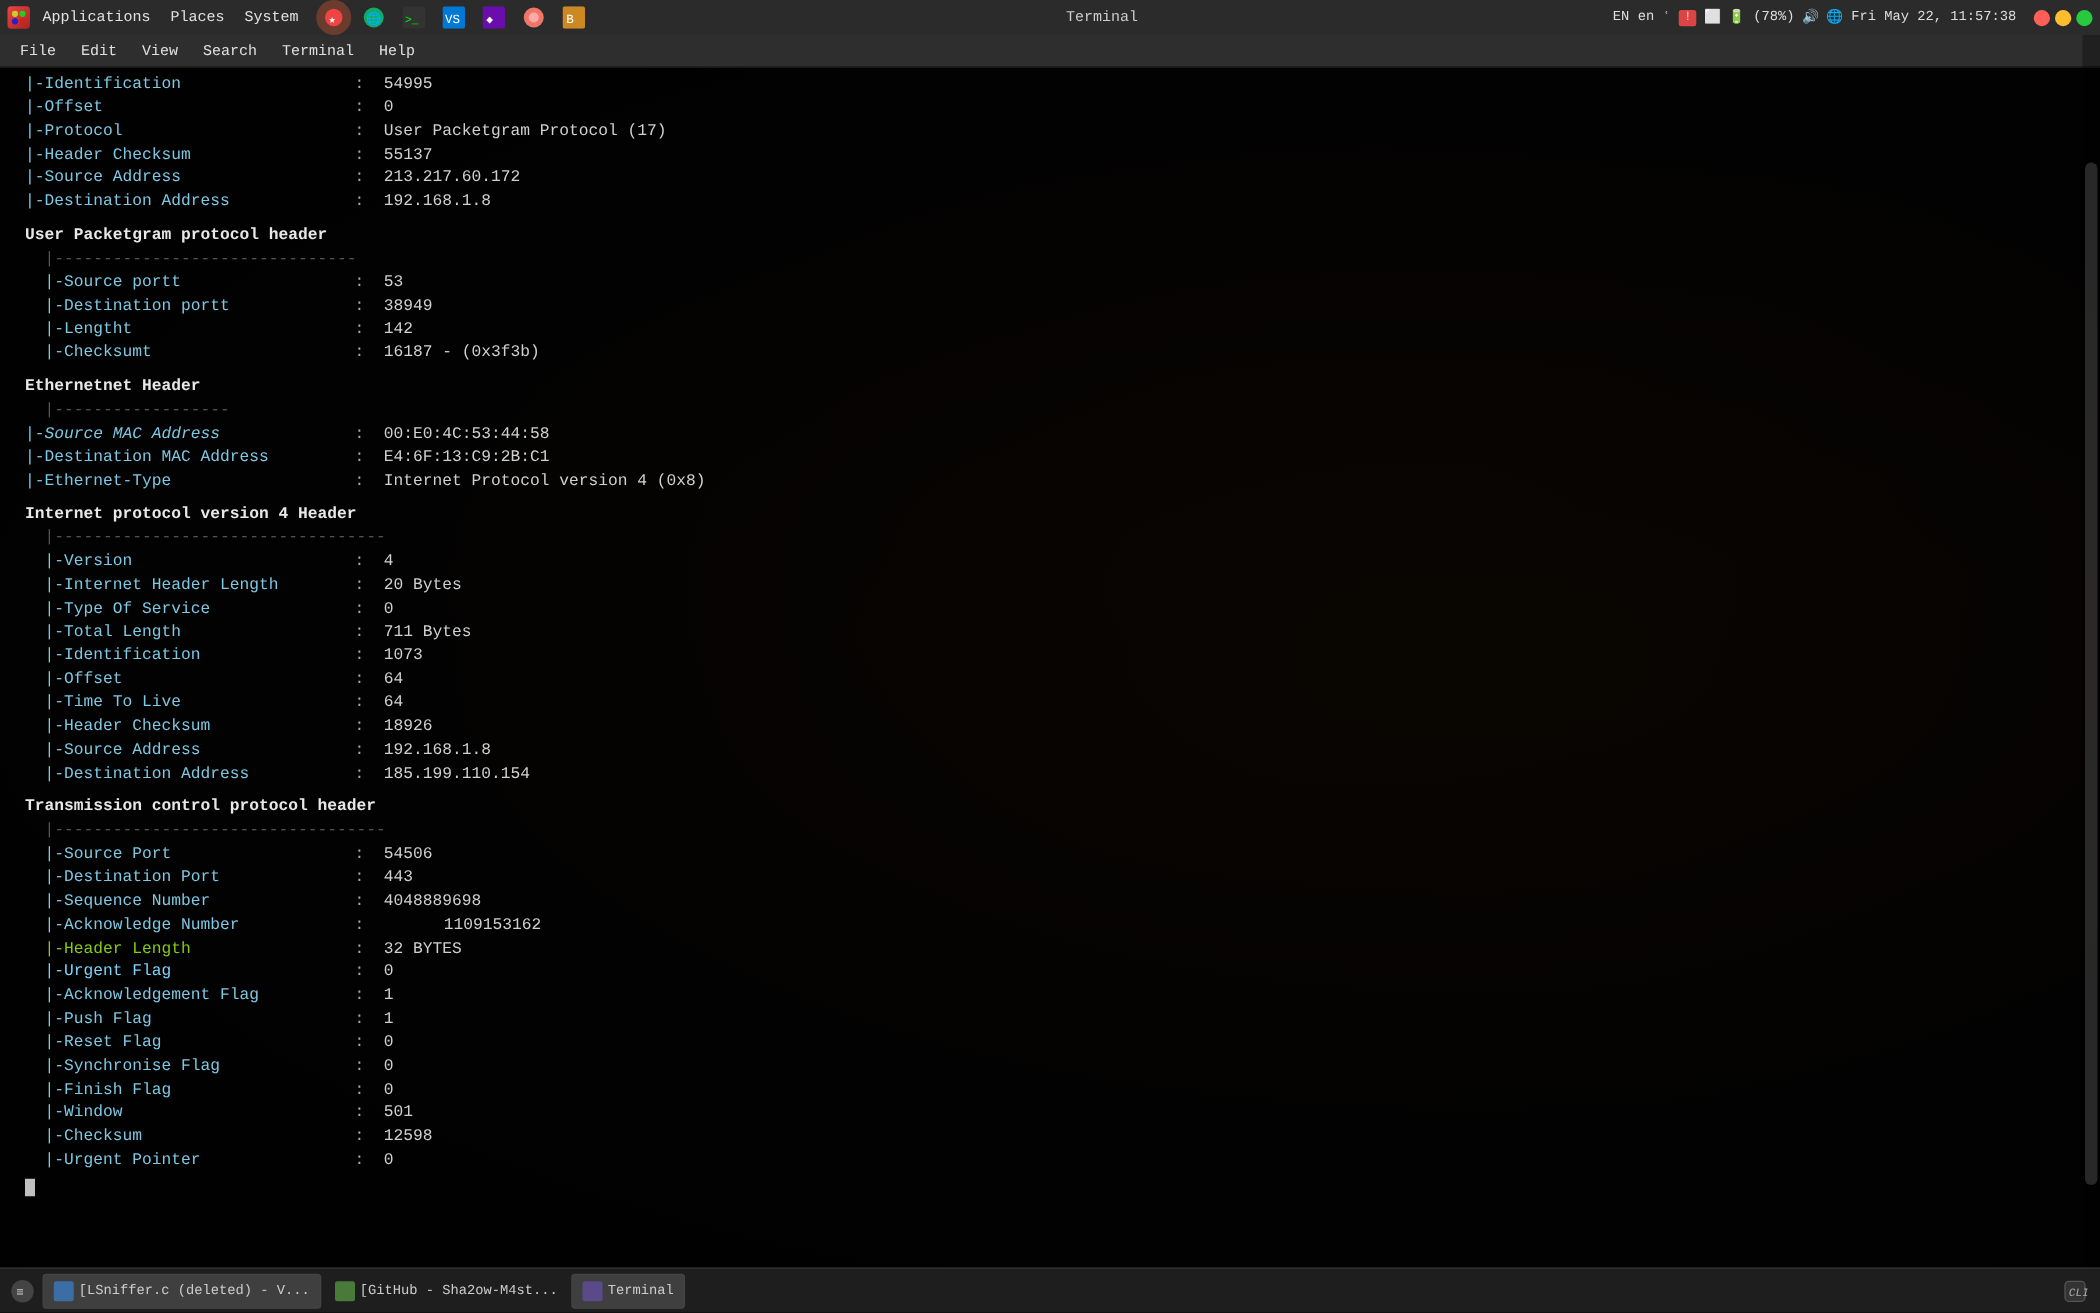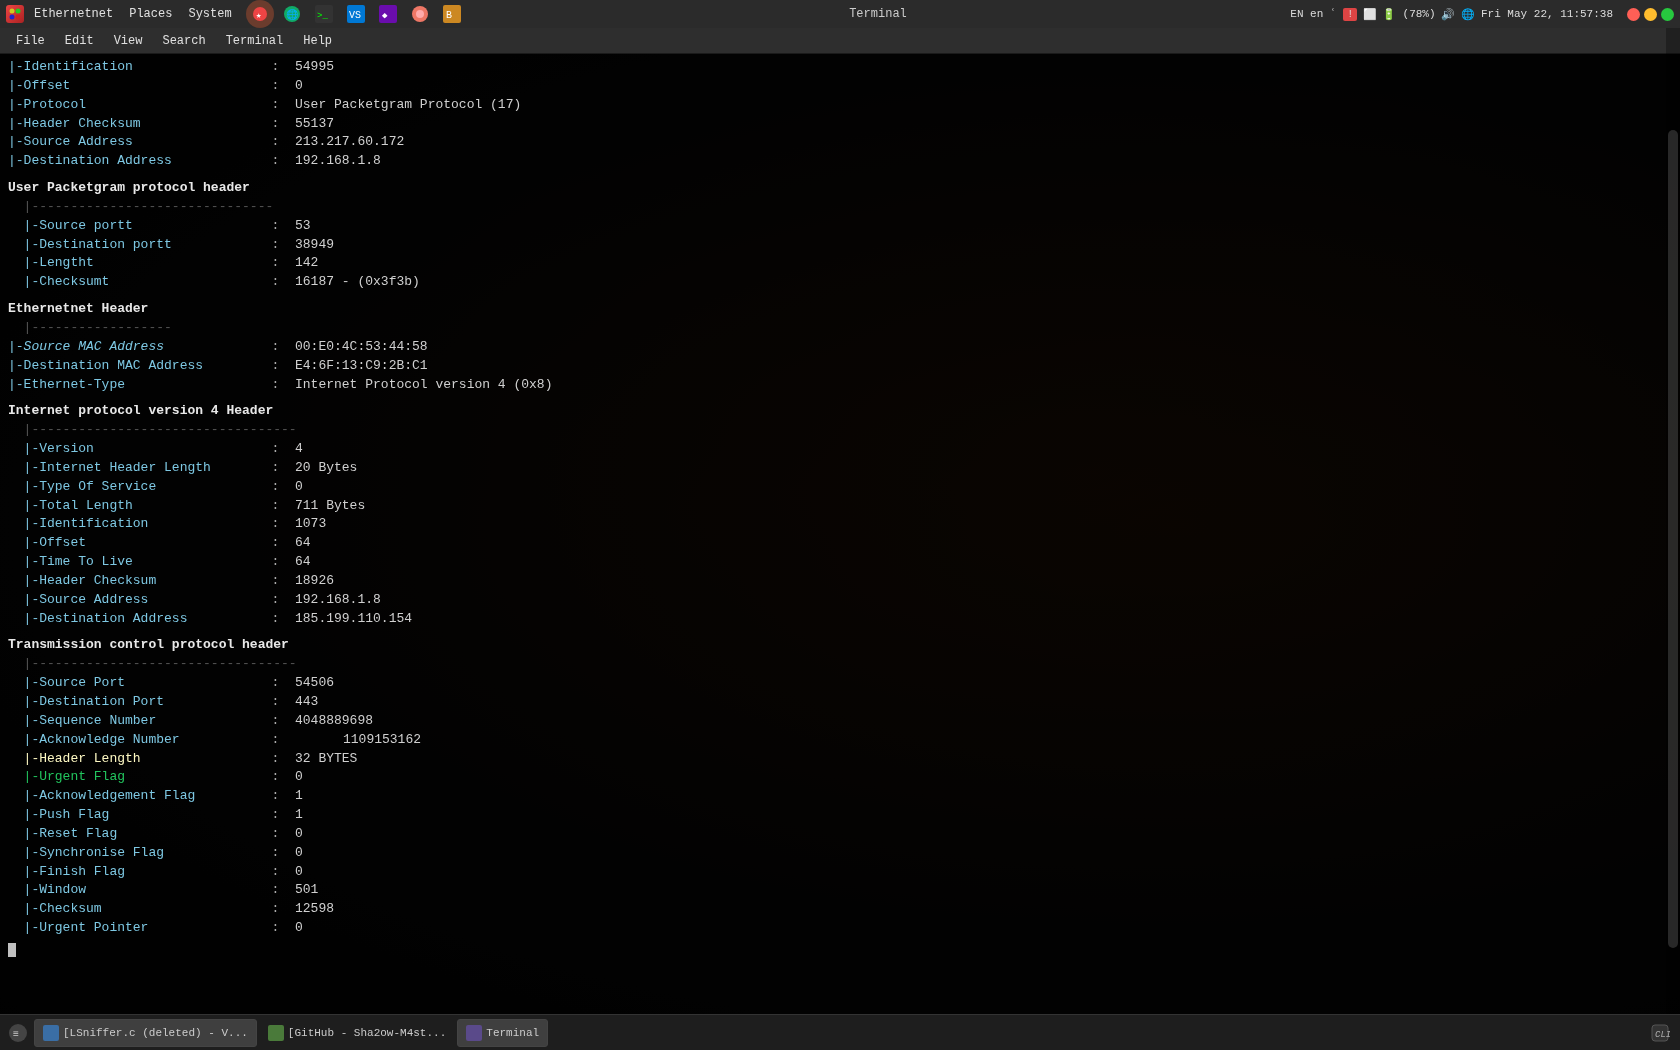--- a/index.html
+++ b/index.html
@@ -125,21 +125,21 @@
       font-size: 12px;
       color: #e0e0e0;
       cursor: pointer;
       border-radius: 3px;
     }
 
     
     .terminal-content {
       flex: 1;
       overflow: hidden;
-      padding: 4px 8px;
+      padding: 4px 20px;
       font-size: 13px;
       line-height: 1.45;
       color: #c8c8c8;
       font-family: 'Courier New', monospace;
       position: relative;
     }
 
     
     .taskbar {
       position: absolute;
@@ -217,21 +217,21 @@
   <div class="top-bar-left">
     <div class="apps-icon">
       <svg width="14" height="14" viewBox="0 0 14 14">
         <circle cx="4" cy="4" r="2.5" fill="#cc2"></circle>
         <circle cx="10" cy="4" r="2.5" fill="#2c2"></circle>
         <circle cx="4" cy="10" r="2.5" fill="#22c"></circle>
         <circle cx="10" cy="10" r="2.5" fill="#c22"></circle>
       </svg>
     </div>
     <div class="top-bar-menu">
-      <span>Ethernetnet</span>
+      <span>Applications</span>
       <span>Places</span>
       <span>System</span>
     </div>
 
     <div style="display:flex;align-items:center;gap:4px;margin-left:4px;">
       <div class="taskbar-icon" style="background:rgba(255,100,50,0.3);border-radius:50%;">
         <svg width="16" height="16" viewBox="0 0 16 16">
             <circle cx="8" cy="8" r="7" fill="#e44"></circle>
             <text x="4" y="12" font-size="9" fill="white">★</text>
           </svg>
@@ -342,22 +342,22 @@
       <div style="white-space: pre; font-family: &quot;Courier New&quot;, monospace; font-size: 13px; line-height: 1.45;"><span style="display: inline-block; min-width: 248px; color: rgb(126, 200, 227);">  |-Header Checksum</span><span style="color: rgb(170, 170, 170);">  :  </span><span style="color: rgb(208, 208, 208);">18926</span></div>
       <div style="white-space: pre; font-family: &quot;Courier New&quot;, monospace; font-size: 13px; line-height: 1.45;"><span style="display: inline-block; min-width: 248px; color: rgb(126, 200, 227);">  |-Source Address</span><span style="color: rgb(170, 170, 170);">  :  </span><span style="color: rgb(208, 208, 208);">192.168.1.8</span></div>
       <div style="white-space: pre; font-family: &quot;Courier New&quot;, monospace; font-size: 13px; line-height: 1.45;"><span style="display: inline-block; min-width: 248px; color: rgb(126, 200, 227);">  |-Destination Address</span><span style="color: rgb(170, 170, 170);">  :  </span><span style="color: rgb(208, 208, 208);">185.199.110.154</span></div>
       <div style="white-space: pre; font-family: &quot;Courier New&quot;, monospace; font-size: 13px; line-height: 1.45; height: 8px;">&nbsp;</div>
       <div style="white-space: pre; font-family: &quot;Courier New&quot;, monospace; font-size: 13px; line-height: 1.45; color: rgb(232, 232, 232); font-weight: bold;">Transmission control protocol header</div>
       <div style="white-space: pre; font-family: &quot;Courier New&quot;, monospace; font-size: 13px; line-height: 1.45; color: rgb(85, 85, 85);">  |----------------------------------</div>
       <div style="white-space: pre; font-family: &quot;Courier New&quot;, monospace; font-size: 13px; line-height: 1.45;"><span style="display: inline-block; min-width: 248px; color: rgb(126, 200, 227);">  |-Source Port</span><span style="color: rgb(170, 170, 170);">  :  </span><span style="color: rgb(208, 208, 208);">54506</span></div>
       <div style="white-space: pre; font-family: &quot;Courier New&quot;, monospace; font-size: 13px; line-height: 1.45;"><span style="display: inline-block; min-width: 248px; color: rgb(126, 200, 227);">  |-Destination Port</span><span style="color: rgb(170, 170, 170);">  :  </span><span style="color: rgb(208, 208, 208);">443</span></div>
       <div style="white-space: pre; font-family: &quot;Courier New&quot;, monospace; font-size: 13px; line-height: 1.45;"><span style="display: inline-block; min-width: 248px; color: rgb(126, 200, 227);">  |-Sequence Number</span><span style="color: rgb(170, 170, 170);">  :  </span><span style="color: rgb(208, 208, 208);">4048889698</span></div>
       <div style="white-space: pre; font-family: &quot;Courier New&quot;, monospace; font-size: 13px; line-height: 1.45;"><span style="display: inline-block; min-width: 248px; color: rgb(126, 200, 227);">  |-Acknowledge Number</span><span style="color: rgb(170, 170, 170);">  :  </span><span style="color: rgb(208, 208, 208); margin-left: 48px;">1109153162</span></div>
-      <div style="white-space: pre; font-family: &quot;Courier New&quot;, monospace; font-size: 13px; line-height: 1.45;"><span style="display: inline-block; min-width: 248px; color: #fef9c3;">  |-Header Length</span><span style="color: rgb(170, 170, 170);">  :  </span><span style="color: rgb(208, 208, 208);">32 BYTES</span></div>
-      <div style="white-space: pre; font-family: &quot;Courier New&quot;, monospace; font-size: 13px; line-height: 1.45;"><span style="display: inline-block; min-width: 248px; color: #22c55e;">  |-Urgent Flag</span><span style="color: rgb(170, 170, 170);">  :  </span><span style="color: rgb(208, 208, 208);">0</span></div>
+      <div style="white-space: pre; font-family: &quot;Courier New&quot;, monospace; font-size: 13px; line-height: 1.45;"><span style="display: inline-block; min-width: 248px; color: #84cc16;">  |-Header Length</span><span style="color: rgb(170, 170, 170);">  :  </span><span style="color: rgb(208, 208, 208);">32 BYTES</span></div>
+      <div style="white-space: pre; font-family: &quot;Courier New&quot;, monospace; font-size: 13px; line-height: 1.45;"><span style="display: inline-block; min-width: 248px; color: #7dd3fc;">  |-Urgent Flag</span><span style="color: rgb(170, 170, 170);">  :  </span><span style="color: rgb(208, 208, 208);">0</span></div>
       <div style="white-space: pre; font-family: &quot;Courier New&quot;, monospace; font-size: 13px; line-height: 1.45;"><span style="display: inline-block; min-width: 248px; color: rgb(126, 200, 227);">  |-Acknowledgement Flag</span><span style="color: rgb(170, 170, 170);">  :  </span><span style="color: rgb(208, 208, 208);">1</span></div>
       <div style="white-space: pre; font-family: &quot;Courier New&quot;, monospace; font-size: 13px; line-height: 1.45;"><span style="display: inline-block; min-width: 248px; color: rgb(126, 200, 227);">  |-Push Flag</span><span style="color: rgb(170, 170, 170);">  :  </span><span style="color: rgb(208, 208, 208);">1</span></div>
       <div style="white-space: pre; font-family: &quot;Courier New&quot;, monospace; font-size: 13px; line-height: 1.45;"><span style="display: inline-block; min-width: 248px; color: rgb(126, 200, 227);">  |-Reset Flag</span><span style="color: rgb(170, 170, 170);">  :  </span><span style="color: rgb(208, 208, 208);">0</span></div>
       <div style="white-space: pre; font-family: &quot;Courier New&quot;, monospace; font-size: 13px; line-height: 1.45;"><span style="display: inline-block; min-width: 248px; color: rgb(126, 200, 227);">  |-Synchronise Flag</span><span style="color: rgb(170, 170, 170);">  :  </span><span style="color: rgb(208, 208, 208);">0</span></div>
       <div style="white-space: pre; font-family: &quot;Courier New&quot;, monospace; font-size: 13px; line-height: 1.45;"><span style="display: inline-block; min-width: 248px; color: rgb(126, 200, 227);">  |-Finish Flag</span><span style="color: rgb(170, 170, 170);">  :  </span><span style="color: rgb(208, 208, 208);">0</span></div>
       <div style="white-space: pre; font-family: &quot;Courier New&quot;, monospace; font-size: 13px; line-height: 1.45;"><span style="display: inline-block; min-width: 248px; color: rgb(126, 200, 227);">  |-Window</span><span style="color: rgb(170, 170, 170);">  :  </span><span style="color: rgb(208, 208, 208);">501</span></div>
       <div style="white-space: pre; font-family: &quot;Courier New&quot;, monospace; font-size: 13px; line-height: 1.45;"><span style="display: inline-block; min-width: 248px; color: rgb(126, 200, 227);">  |-Checksum</span><span style="color: rgb(170, 170, 170);">  :  </span><span style="color: rgb(208, 208, 208);">12598</span></div>
       <div style="white-space: pre; font-family: &quot;Courier New&quot;, monospace; font-size: 13px; line-height: 1.45;"><span style="display: inline-block; min-width: 248px; color: rgb(126, 200, 227);">  |-Urgent Pointer</span><span style="color: rgb(170, 170, 170);">  :  </span><span style="color: rgb(208, 208, 208);">0</span></div>
       <div style="margin-top: 2px;"><span style="display:inline-block;width:8px;height:14px;background:#c0c0c0;vertical-align:middle;margin-top:2px;"></span></div>
     </div>

